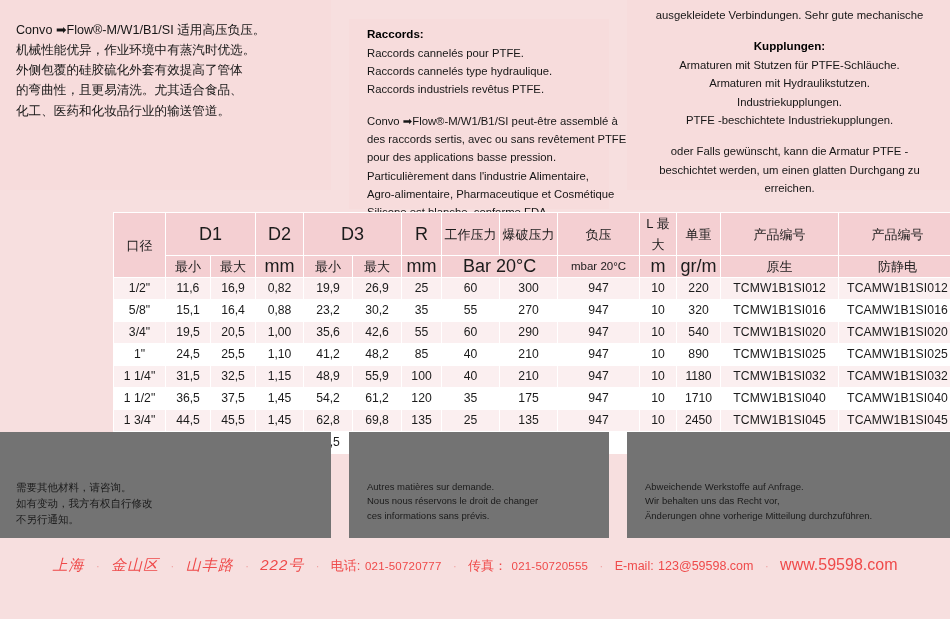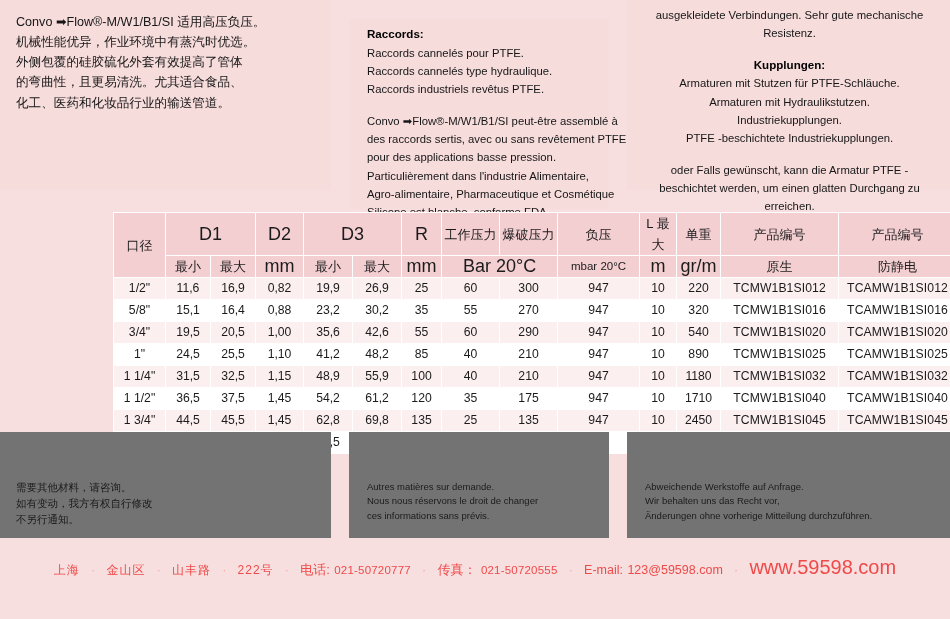--- a/index.html
+++ b/index.html
@@ -43,21 +43,21 @@
 
   .tp-body {
     padding: 6px 16px 0 18px;
     font-size: 11.3px;
     line-height: 1.62;
     color: #161616;
   }
   .tp-body.cn {
     font-size: 12.6px;
     line-height: 1.60;
-    padding-top: 12px;
+    padding-top: 20px;
     padding-left: 16px;
   }
   .tp-heading {
     font-weight: bold;
     font-size: 11.6px;
     color: #000;
   }
   .tp-gap { height: 13px; }
   .tp-line { white-space: nowrap; }
 
@@ -145,25 +145,25 @@
   .footer {
     position: absolute;
     left: 0;
     top: 556px;
     width: 950px;
     text-align: center;
     color: #ef4a4a;
     white-space: nowrap;
   }
   .footer .seg { font-size: 14.5px; }
-  .footer .seg.cn { font-size: 12px; letter-spacing: 1px; }
+  .footer .seg.cn { font-size: 15px; letter-spacing: 1px; font-style: italic; }
   .footer .seg.num { font-size: 11.5px; letter-spacing: 0.2px; }
   .footer .seg.lbl { font-size: 13px; }
   .footer .seg.mail { font-size: 12.5px; }
-  .footer .seg.web { font-size: 20px; }
+  .footer .seg.web { font-size: 16px; }
   .footer .dot {
     font-size: 11px;
     color: #f0a0a0;
     padding: 0 7px;
     vertical-align: middle;
   }
 </style>
 </head>
 <body>
 
@@ -196,21 +196,20 @@
         <div class="tp-line">Agro-alimentaire, Pharmaceutique et Cosmétique</div>
         <div class="tp-line">Silicone est blanche, conforme FDA.</div>
       </div>
     </div>
   </div>
 
   <div class="tp-col c3">
     <div class="tp-inner">
       <div class="tp-body">
         <div class="tp-line">ausgekleidete Verbindungen. Sehr gute mechanische</div>
-        <div class="tp-line">Resistenz.</div>
         <div class="tp-gap"></div>
         <div class="tp-heading">Kupplungen:</div>
         <div class="tp-line">Armaturen mit Stutzen für PTFE-Schläuche.</div>
         <div class="tp-line">Armaturen mit Hydraulikstutzen.</div>
         <div class="tp-line">Industriekupplungen.</div>
         <div class="tp-line">PTFE -beschichtete Industriekupplungen.</div>
         <div class="tp-gap"></div>
         <div class="tp-line">oder Falls gewünscht, kann die Armatur PTFE -</div>
         <div class="tp-line">beschichtet werden, um einen glatten Durchgang zu</div>
         <div class="tp-line">erreichen.</div>

